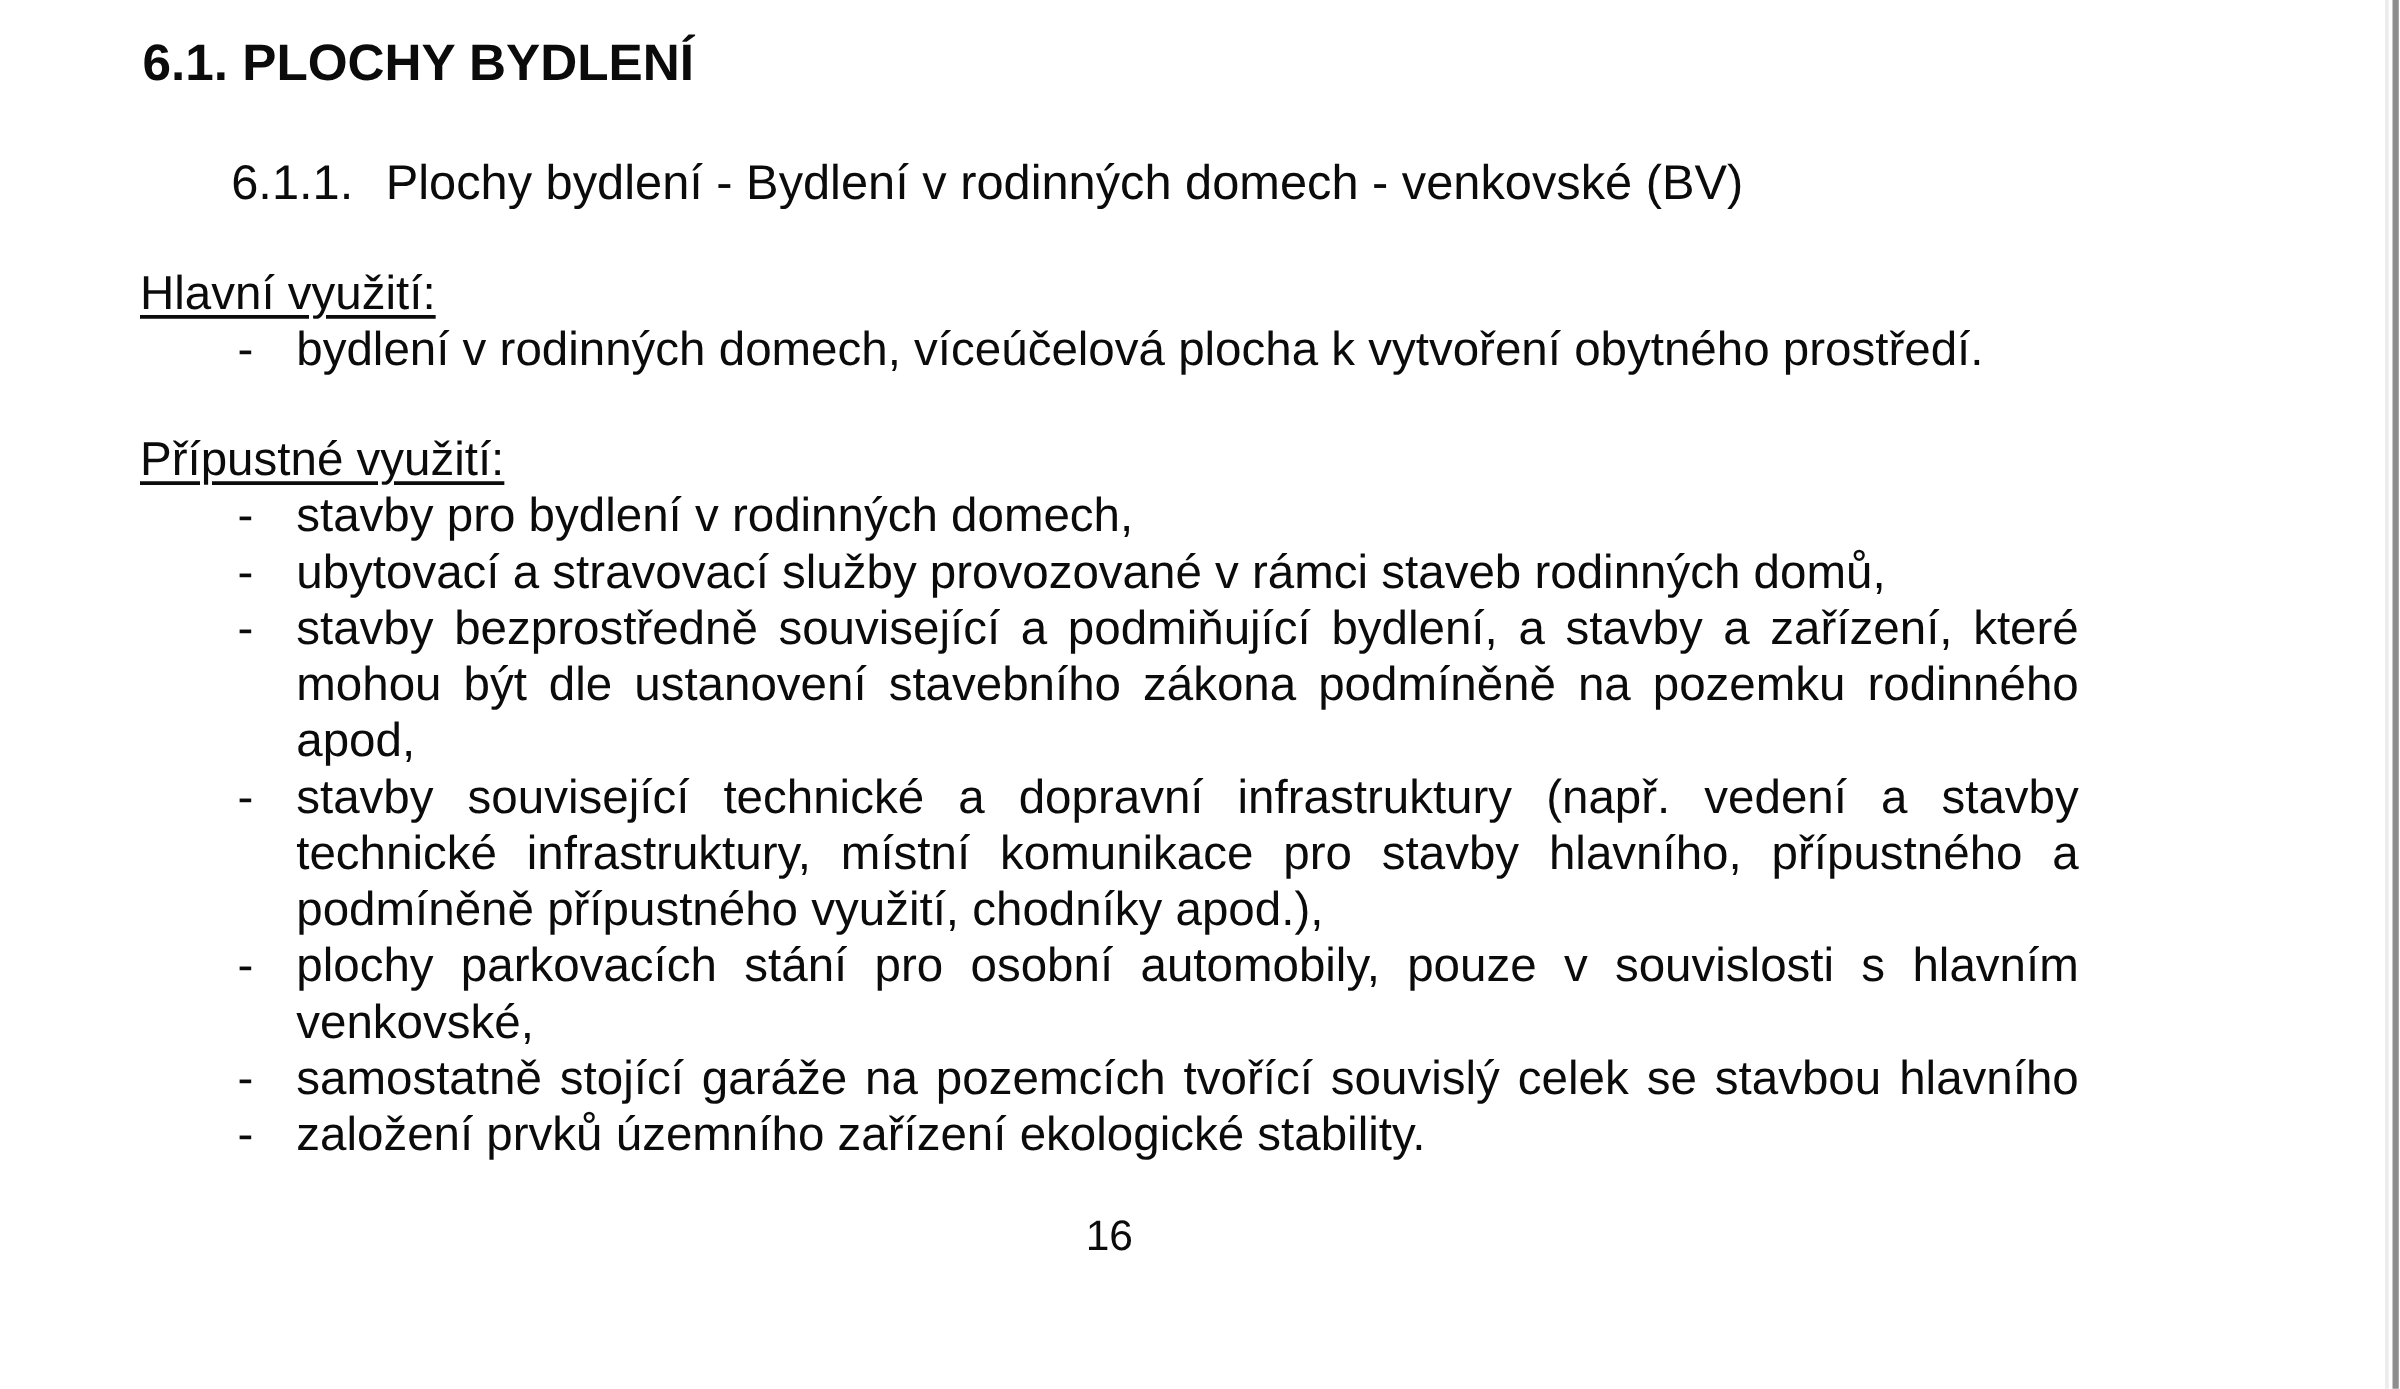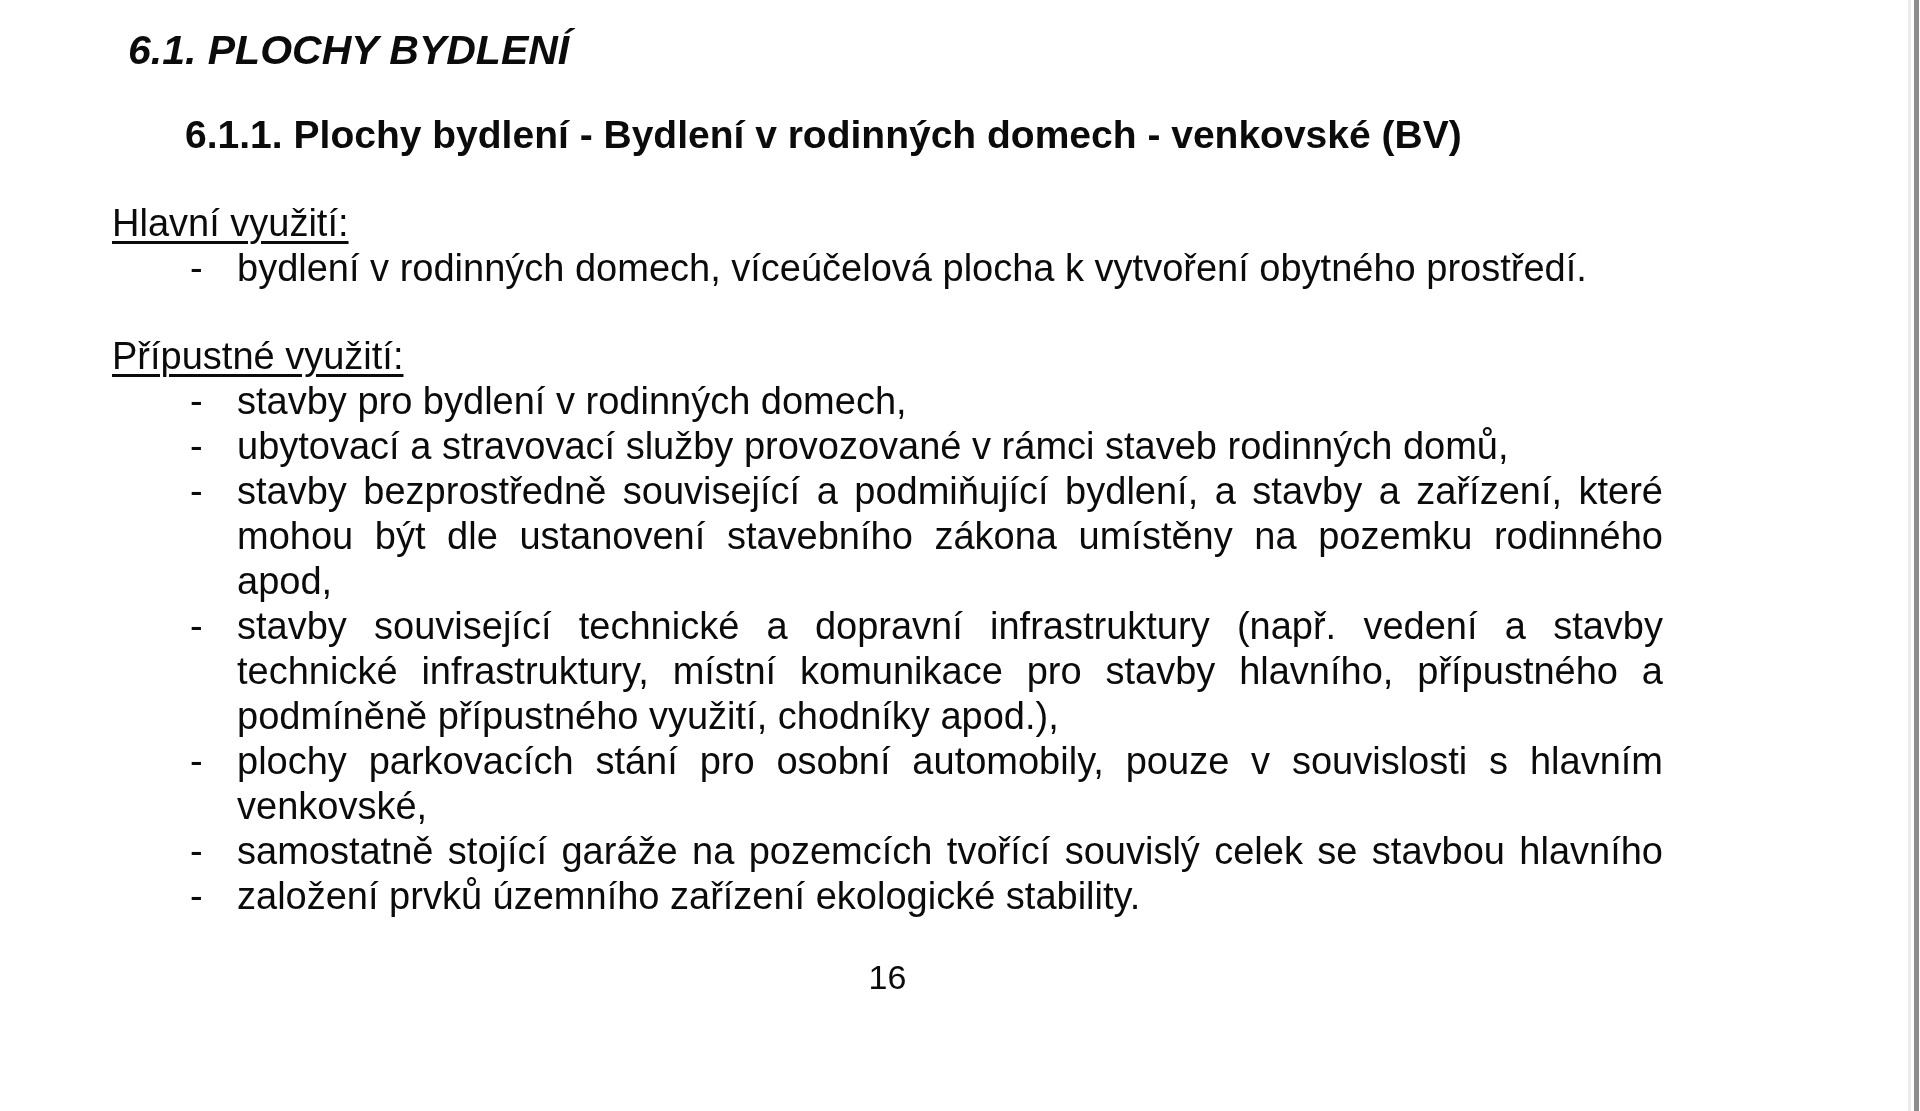--- a/index.html
+++ b/index.html
@@ -18,31 +18,30 @@
   .page {
     position: absolute;
     inset: 0;
     padding: 26px 0 0 112px;
     box-sizing: border-box;
   }
   .h1 {
     font-weight: 700;
     font-size: 41px;
     line-height: 48px;
-    margin-left: 16px;
+    margin-left: 2px;
     white-space: nowrap;
-    font-style: italic;
   }
   .h2 {
     display: flex;
-    gap: 11px;
-    font-weight: 700;
+    gap: 26px;
+    font-weight: 400;
     font-size: 39px;
     line-height: 46px;
-    margin: 38px 0 0 73px;
+    margin: 50px 0 0 73px;
     white-space: nowrap;
   }
   .sec-label {
     display: inline-block;
     font-size: 38px;
     line-height: 46px;
     margin-top: 42px;
     text-decoration: underline;
     text-decoration-thickness: 2.5px;
     text-underline-offset: 5px;
@@ -117,21 +116,21 @@
     </div>
 
     <div class="item">
       <span class="dash">-</span>
       <div class="line">ubytovací a stravovací služby provozované v rámci staveb rodinných domů,</div>
     </div>
 
     <div class="item">
       <span class="dash">-</span>
       <div class="line stretch">stavby bezprostředně související a podmiňující bydlení, a stavby a zařízení, které</div>
-      <div class="line stretch">mohou být dle ustanovení stavebního zákona umístěny na pozemku rodinného</div>
+      <div class="line stretch">mohou být dle ustanovení stavebního zákona podmíněně na pozemku rodinného</div>
       <div class="line">apod,</div>
     </div>
 
     <div class="item">
       <span class="dash">-</span>
       <div class="line stretch">stavby související technické a dopravní infrastruktury (např. vedení a stavby</div>
       <div class="line stretch">technické infrastruktury, místní komunikace pro stavby hlavního, přípustného a</div>
       <div class="line">podmíněně přípustného využití, chodníky apod.),</div>
     </div>
 

